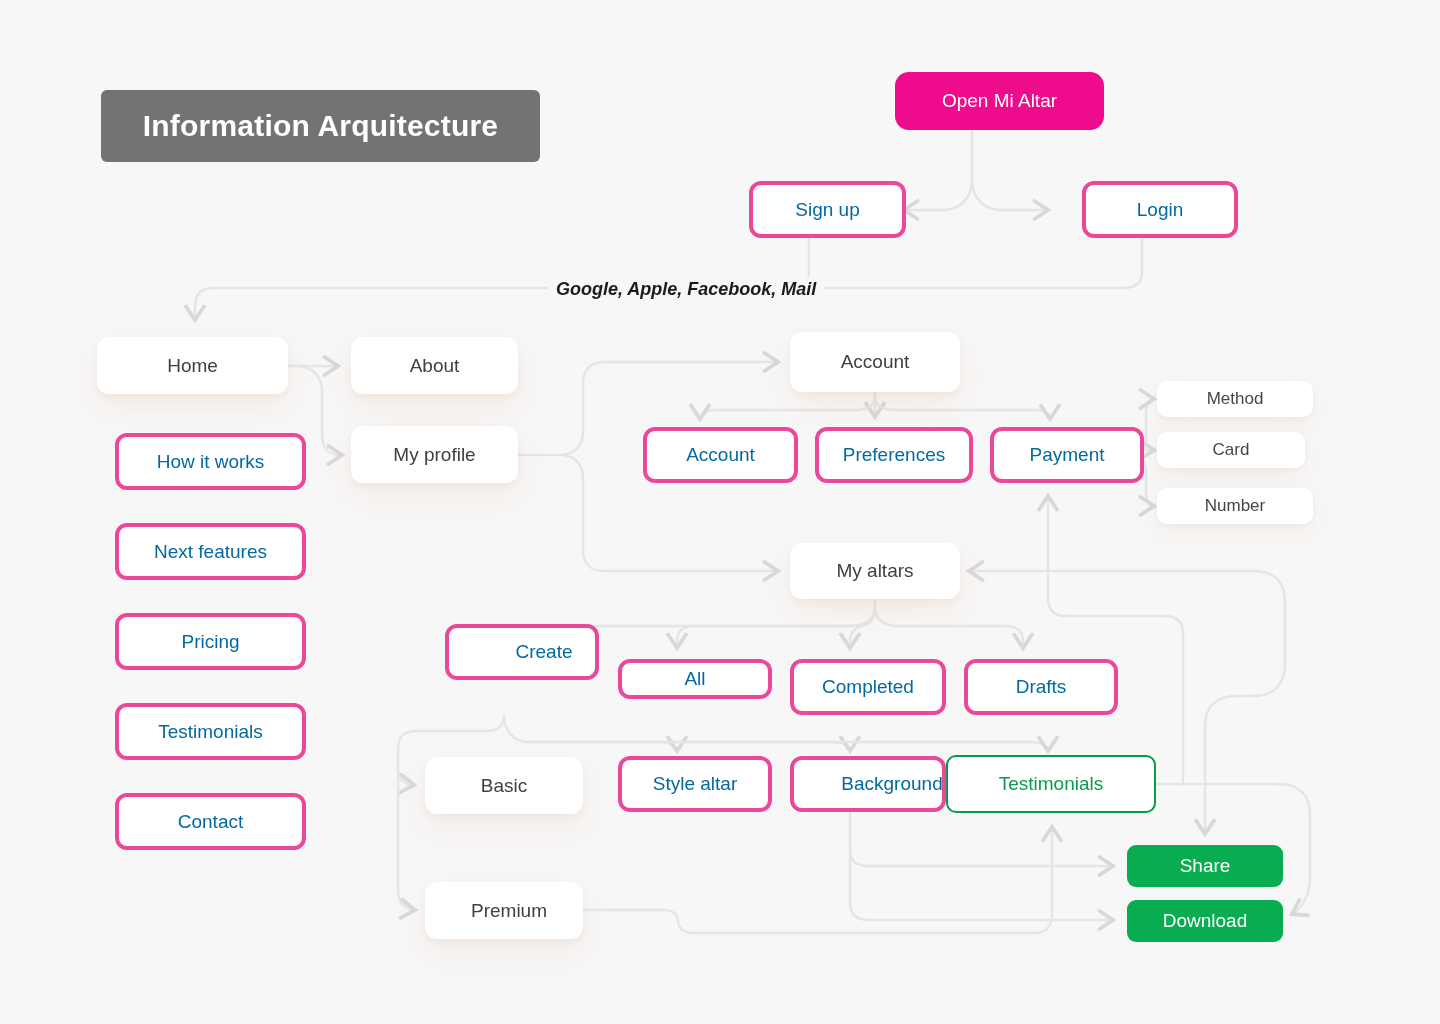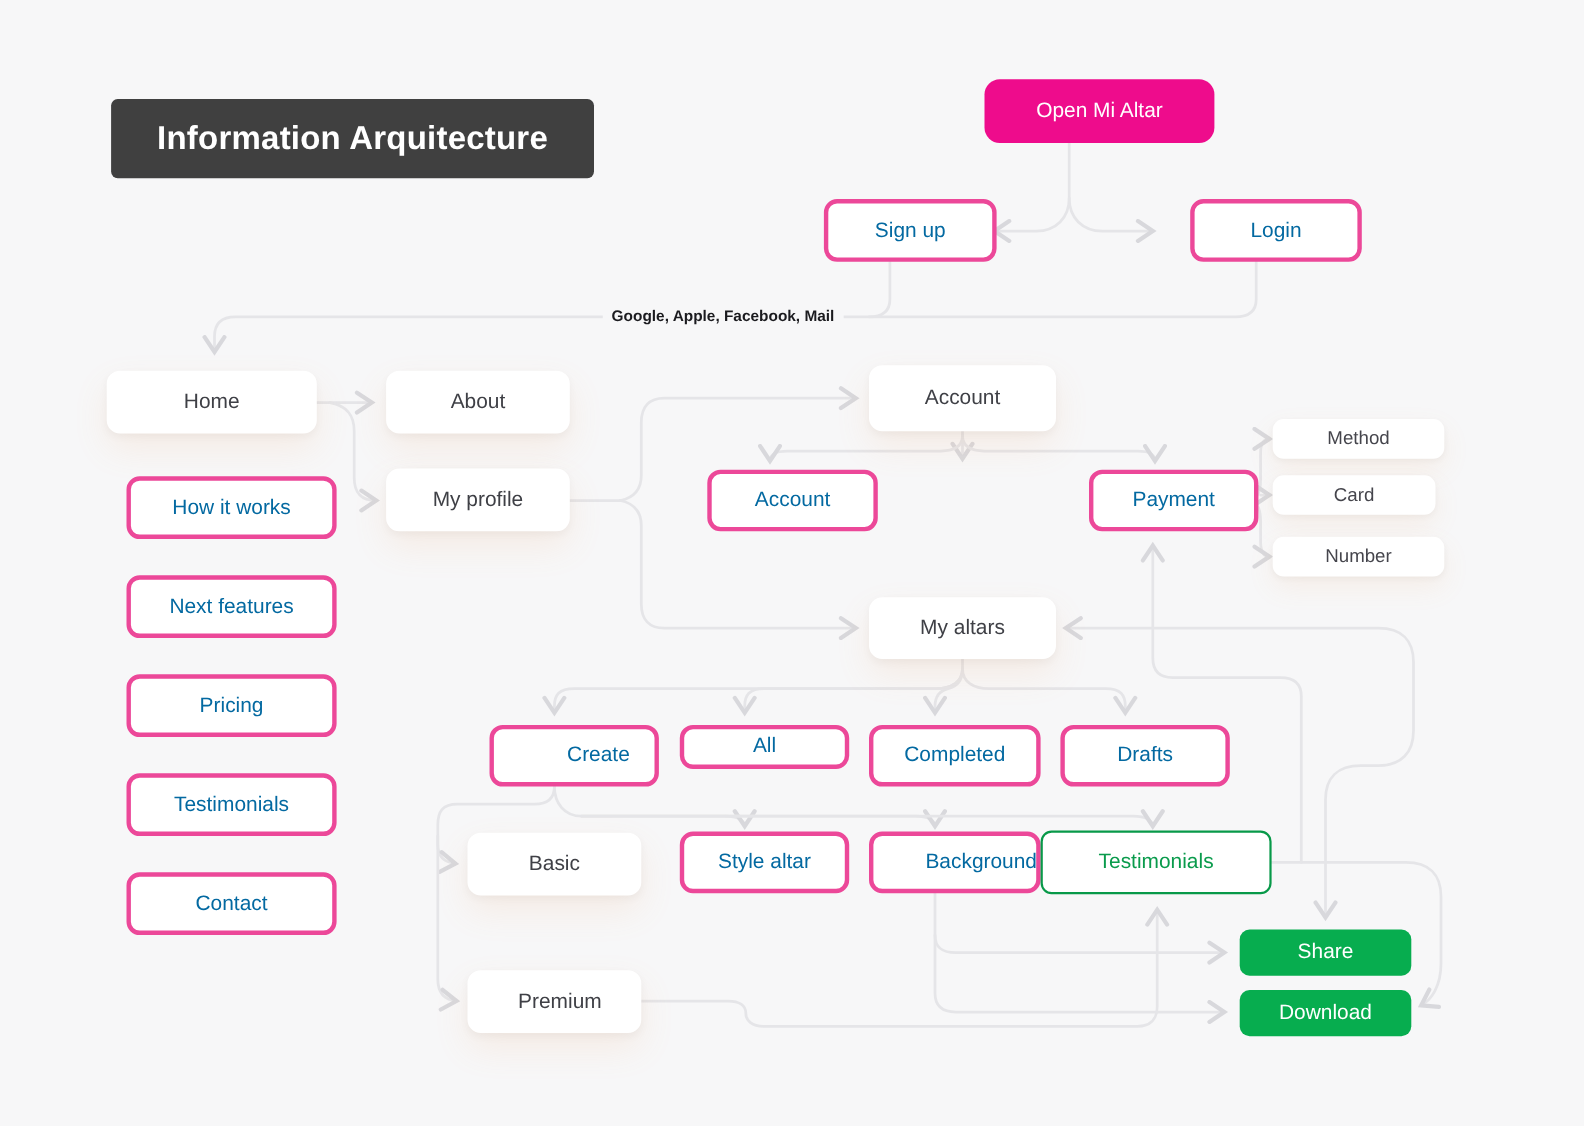--- a/index.html
+++ b/index.html
@@ -1,28 +1,29 @@
 <!DOCTYPE html>
 <html><head>
 <meta charset="utf-8">
 <style>
   html,body{margin:0;padding:0;}
   body{background:#F7F7F8;font-family:"Liberation Sans",sans-serif;}
   .stage{position:relative;width:1440px;height:1024px;background:#F7F7F8;overflow:hidden;}
   svg.wires{position:absolute;left:0;top:0;}
   .title-badge{
     position:absolute;left:101px;top:90px;width:439px;height:72px;
-    background:#404040;color:#FFFFFF;border-radius:6px;
+    background:#737373;color:#FFFFFF;border-radius:6px;
     display:flex;align-items:center;justify-content:center;
     font-size:30px;font-weight:700;letter-spacing:.2px;
   }
   .wire-label{
     position:absolute;left:548px;top:277px;padding:2px 8px;
-    background:#F7F7F8;color:#1B1B1F;font-size:14px;font-weight:600;
+    background:#F7F7F8;color:#1B1B1F;font-size:18px;font-weight:600;
     white-space:nowrap;
+    font-style:italic;
   }
   .node{
     position:absolute;display:flex;align-items:center;justify-content:center;
     font-size:19px;box-sizing:border-box;white-space:nowrap;
   }
   .node.white{
     background:#FFFFFF;color:#3F4046;border-radius:12px;
     box-shadow:0 3px 8px rgba(0,0,0,0.04),0 14px 32px rgba(240,160,90,0.12);
   }
   .node.white-sm{
@@ -109,26 +110,27 @@
     <div class="node white" style="left: 97px; top: 337px; width: 191px; height: 57px;">Home</div>
     <div class="node white" style="left: 351px; top: 337px; width: 167px; height: 57px;">About</div>
     <div class="node white" style="left: 351px; top: 426px; width: 167px; height: 57px;">My profile</div>
     <div class="node outline-orange" style="left: 97px; top: 433px; width: 191px; height: 57px;">How it works</div>
     <div class="node outline-orange" style="left: 97px; top: 523px; width: 191px; height: 57px;">Next features</div>
     <div class="node outline-orange" style="left: 97px; top: 613px; width: 191px; height: 57px;">Pricing</div>
     <div class="node outline-orange" style="left: 97px; top: 703px; width: 191px; height: 57px;">Testimonials</div>
     <div class="node outline-orange" style="left: 97px; top: 793px; width: 191px; height: 57px;">Contact</div>
     <div class="node white" style="left: 790px; top: 332px; width: 170px; height: 60px;">Account</div>
     <div class="node outline-orange" style="left: 625px; top: 427px; width: 155px; height: 56px;">Account</div>
+    <div class="node outline-orange" style="left: 797px; top: 427px; width: 158px; height: 56px;">Preferences</div>
     <div class="node outline-orange" style="left: 972px; top: 427px; width: 154px; height: 56px;">Payment</div>
     <div class="node white-sm" style="left: 1157px; top: 381px; width: 156px; height: 36px;">Method</div>
     <div class="node white-sm" style="left: 1157px; top: 432px; width: 148px; height: 36px;">Card</div>
     <div class="node white-sm" style="left: 1157px; top: 488px; width: 156px; height: 36px;">Number</div>
     <div class="node white" style="left: 790px; top: 543px; width: 170px; height: 56px;">My altars</div>
-    <div class="node outline-orange" style="left: 427px; top: 659px; width: 154px; height: 56px; padding-left: 44px;">Create</div>
+    <div class="node outline-orange" style="left: 427px; top: 624px; width: 154px; height: 56px; padding-left: 44px;">Create</div>
     <div class="node outline-orange" style="left: 600px; top: 659px; width: 154px; height: 40px;">All</div>
     <div class="node outline-orange" style="left: 772px; top: 659px; width: 156px; height: 56px;">Completed</div>
     <div class="node outline-orange" style="left: 946px; top: 659px; width: 154px; height: 56px;">Drafts</div>
     <div class="node white" style="left: 425px; top: 757px; width: 158px; height: 57px;">Basic</div>
     <div class="node outline-orange" style="left: 600px; top: 756px; width: 154px; height: 56px;">Style altar</div>
     <div class="node outline-orange" style="left: 772px; top: 756px; width: 156px; height: 56px; padding-left: 48px;">Background</div>
     <div class="node outline-green" style="left: 946px; top: 755px; width: 210px; height: 58px;">Testimonials</div>
     <div class="node white" style="left: 425px; top: 882px; width: 158px; height: 57px; padding-left: 10px;">Premium</div>
     <div class="node fill-green" style="left: 1127px; top: 845px; width: 156px; height: 42px;">Share</div>
     <div class="node fill-green" style="left: 1127px; top: 900px; width: 156px; height: 42px;">Download</div>

